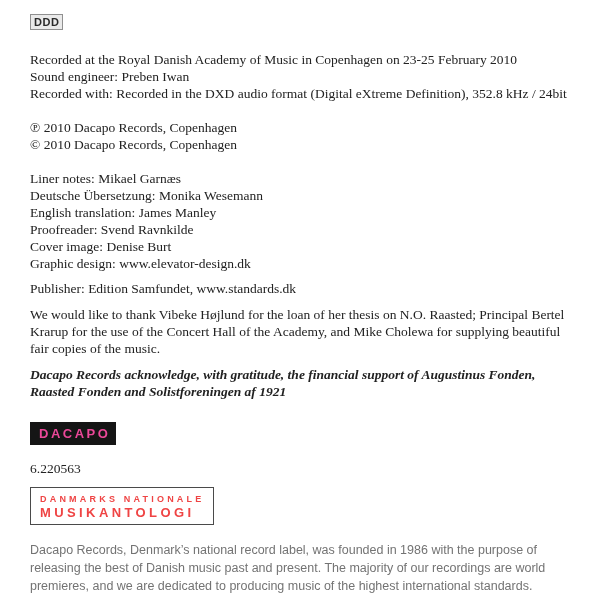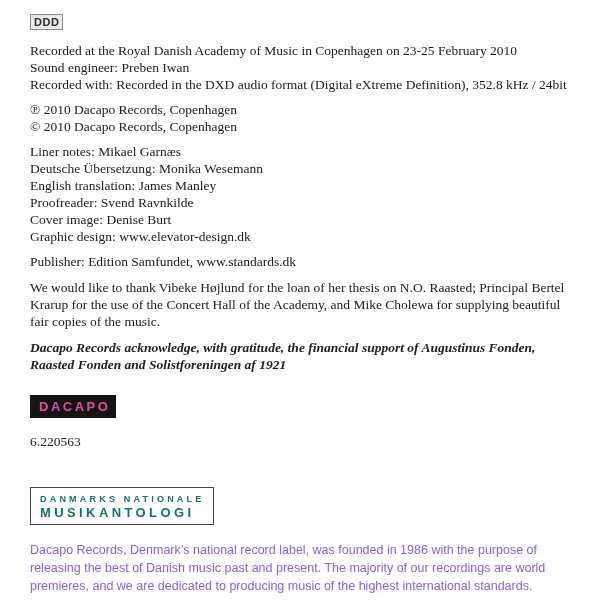--- a/index.html
+++ b/index.html
@@ -26,21 +26,21 @@
     border: 1px solid #909090;
     color: #2a2a2a;
     font-family: "Liberation Sans", sans-serif;
     font-size: 11px;
     font-weight: bold;
     line-height: 12px;
     padding: 1px 3px;
     letter-spacing: 0.5px;
     margin-bottom: 4px;
   }
-  .block { margin: 8px 0 8px 0; }
+  .block { margin: 17px 0 8px 0; }
   .line { white-space: normal; }
   .para {
     margin: 0 0 9px 0;
     max-width: 552px;
   }
   .italic {
     font-style: italic;
     max-width: 560px;
     font-weight: bold;
   }
@@ -59,21 +59,21 @@
     margin-top: 15px;
     font-size: 13.5px;
   }
   .anthology-box {
     position: absolute;
     left: 30px;
     top: 487px;
     border: 1px solid #4a4a4a;
     padding: 5px 9px 4px 9px;
     font-family: "Liberation Sans", sans-serif;
-    color: #0f766e;
+    color: #ef4444;
     background: #ffffff;
   }
   .anthology-line1 {
     font-size: 9px;
     font-weight: bold;
     letter-spacing: 3.2px;
     line-height: 12px;
     white-space: nowrap;
   }
   .anthology-line2 {
@@ -84,21 +84,21 @@
     white-space: nowrap;
   }
   .label-blurb {
     position: absolute;
     left: 30px;
     top: 541px;
     width: 540px;
     font-family: "Liberation Sans", sans-serif;
     font-size: 12.5px;
     line-height: 18px;
-    color: #8b5cf6;
+    color: #737373;
   }
 </style>
 </head>
 <body>
 
 <div class="page">
 
   <div class="spars-box">DDD</div>
 
   <div class="block">

